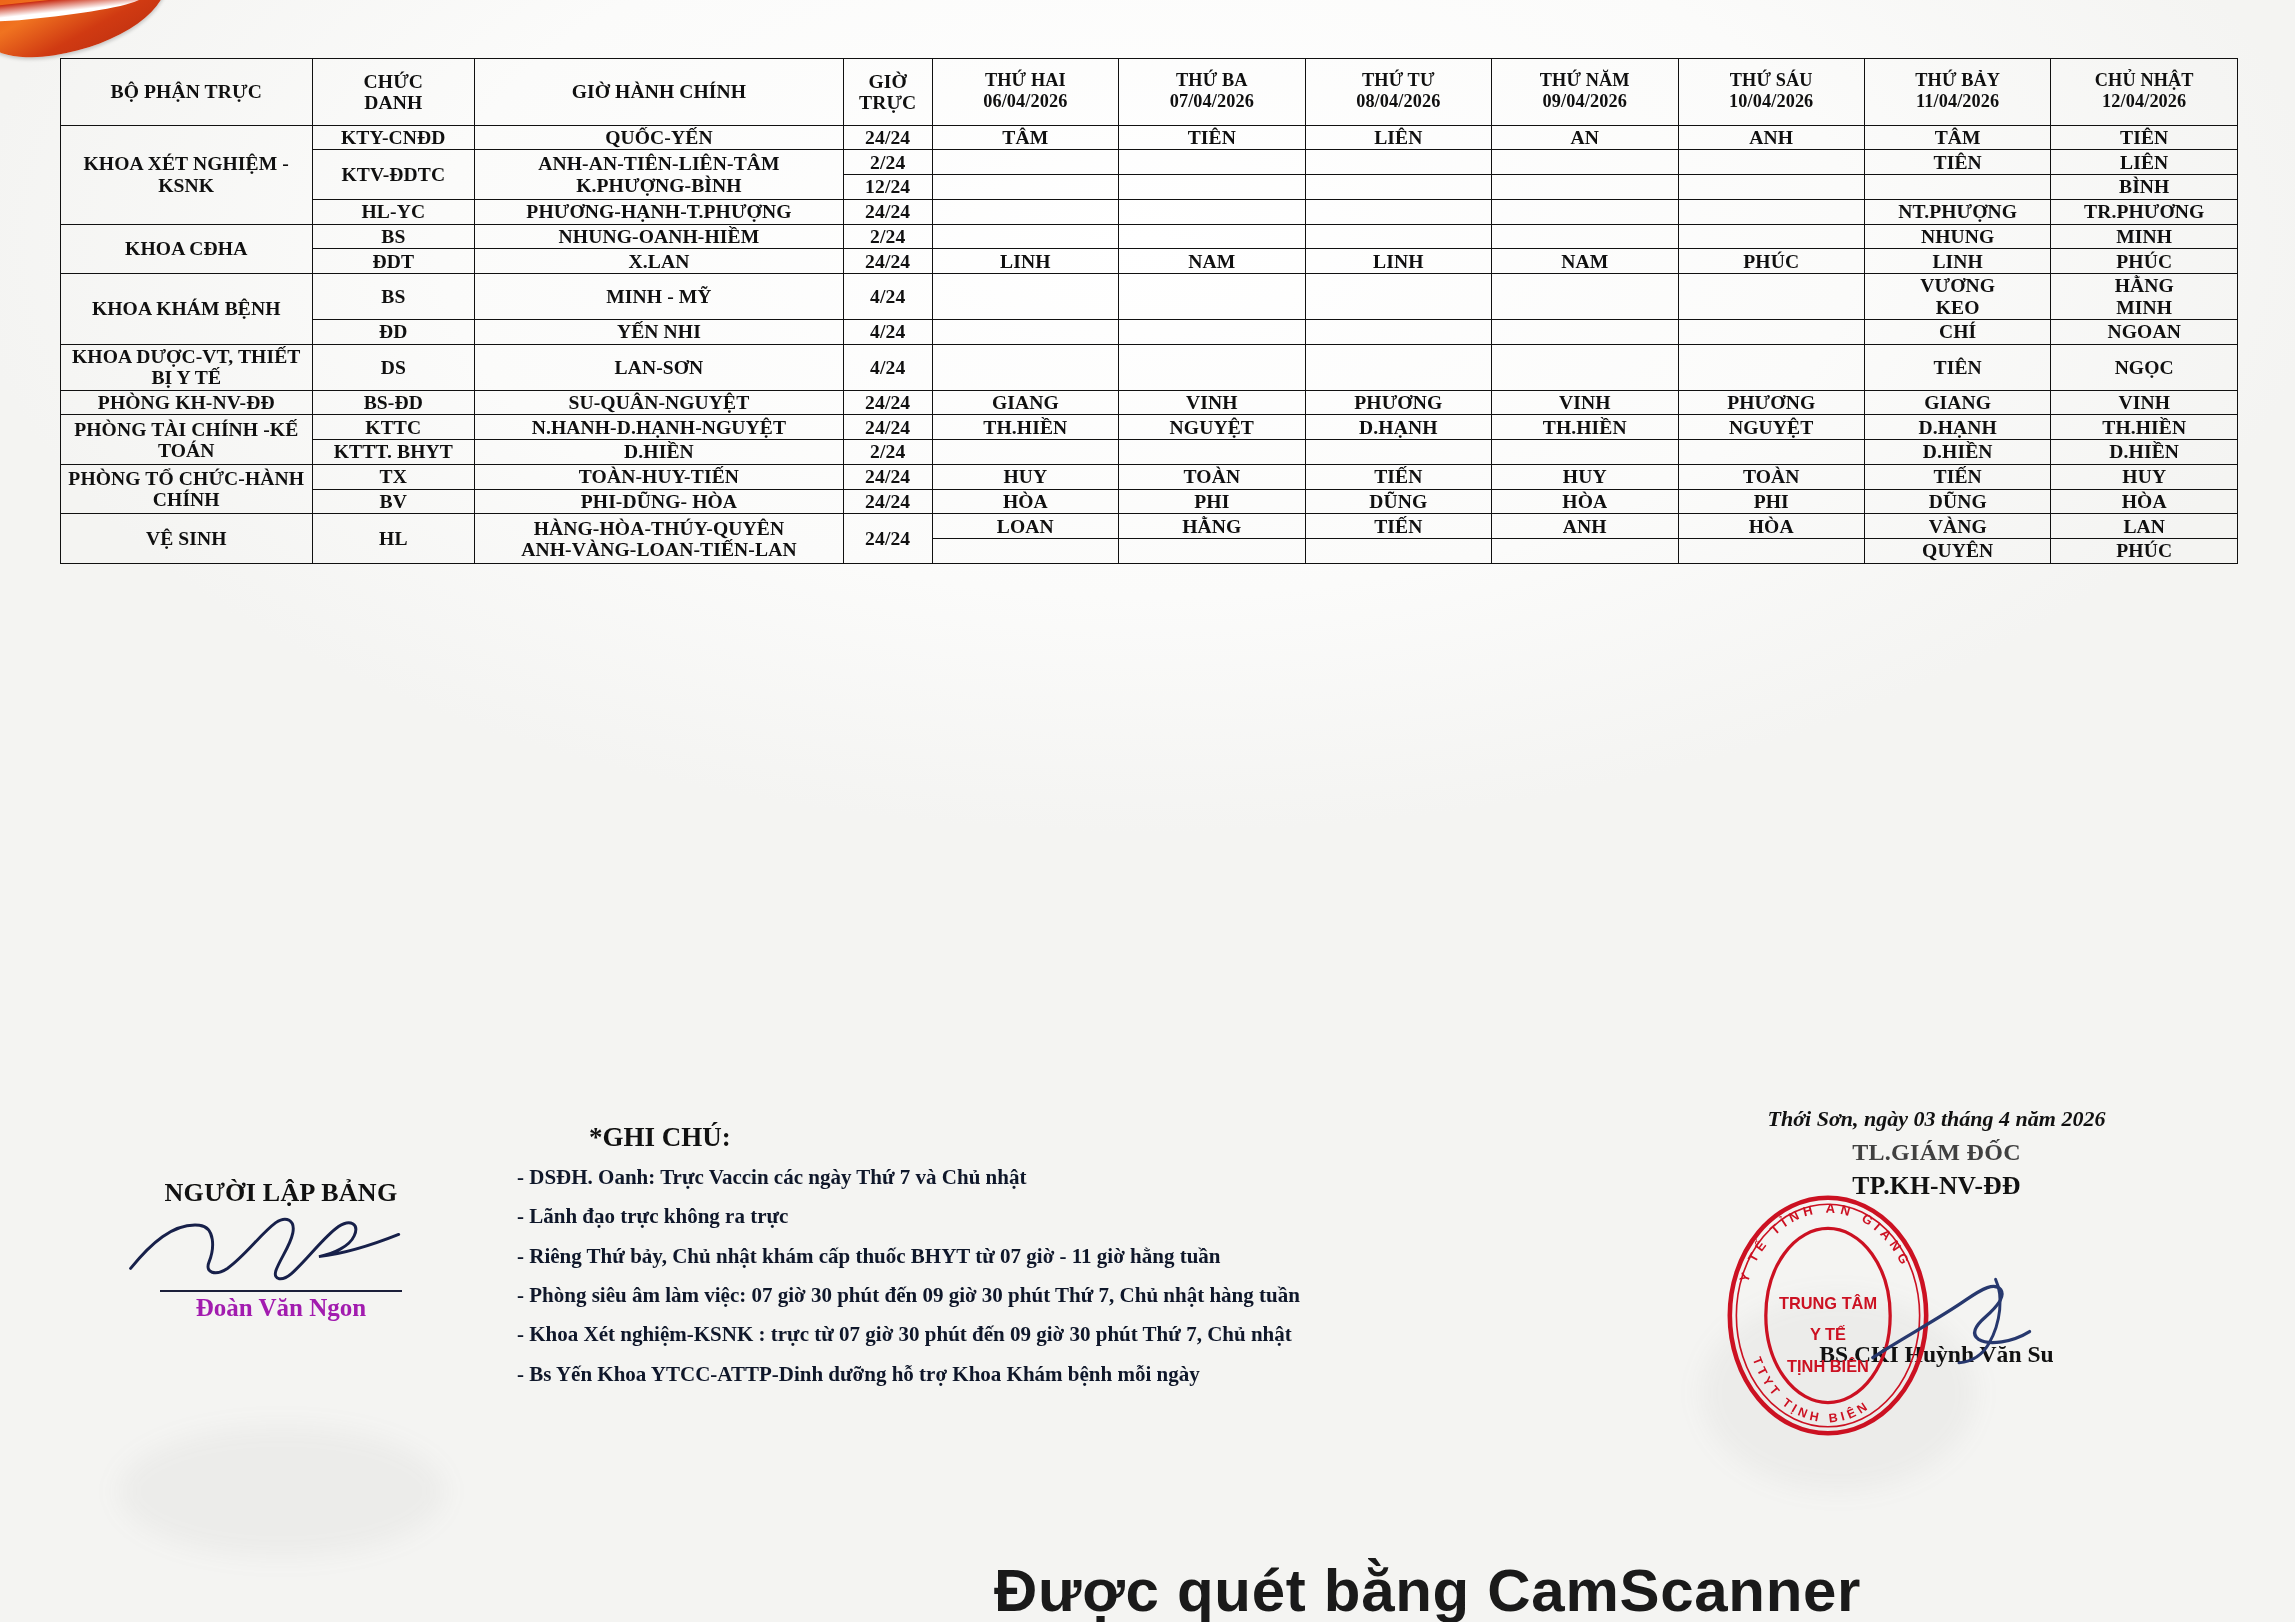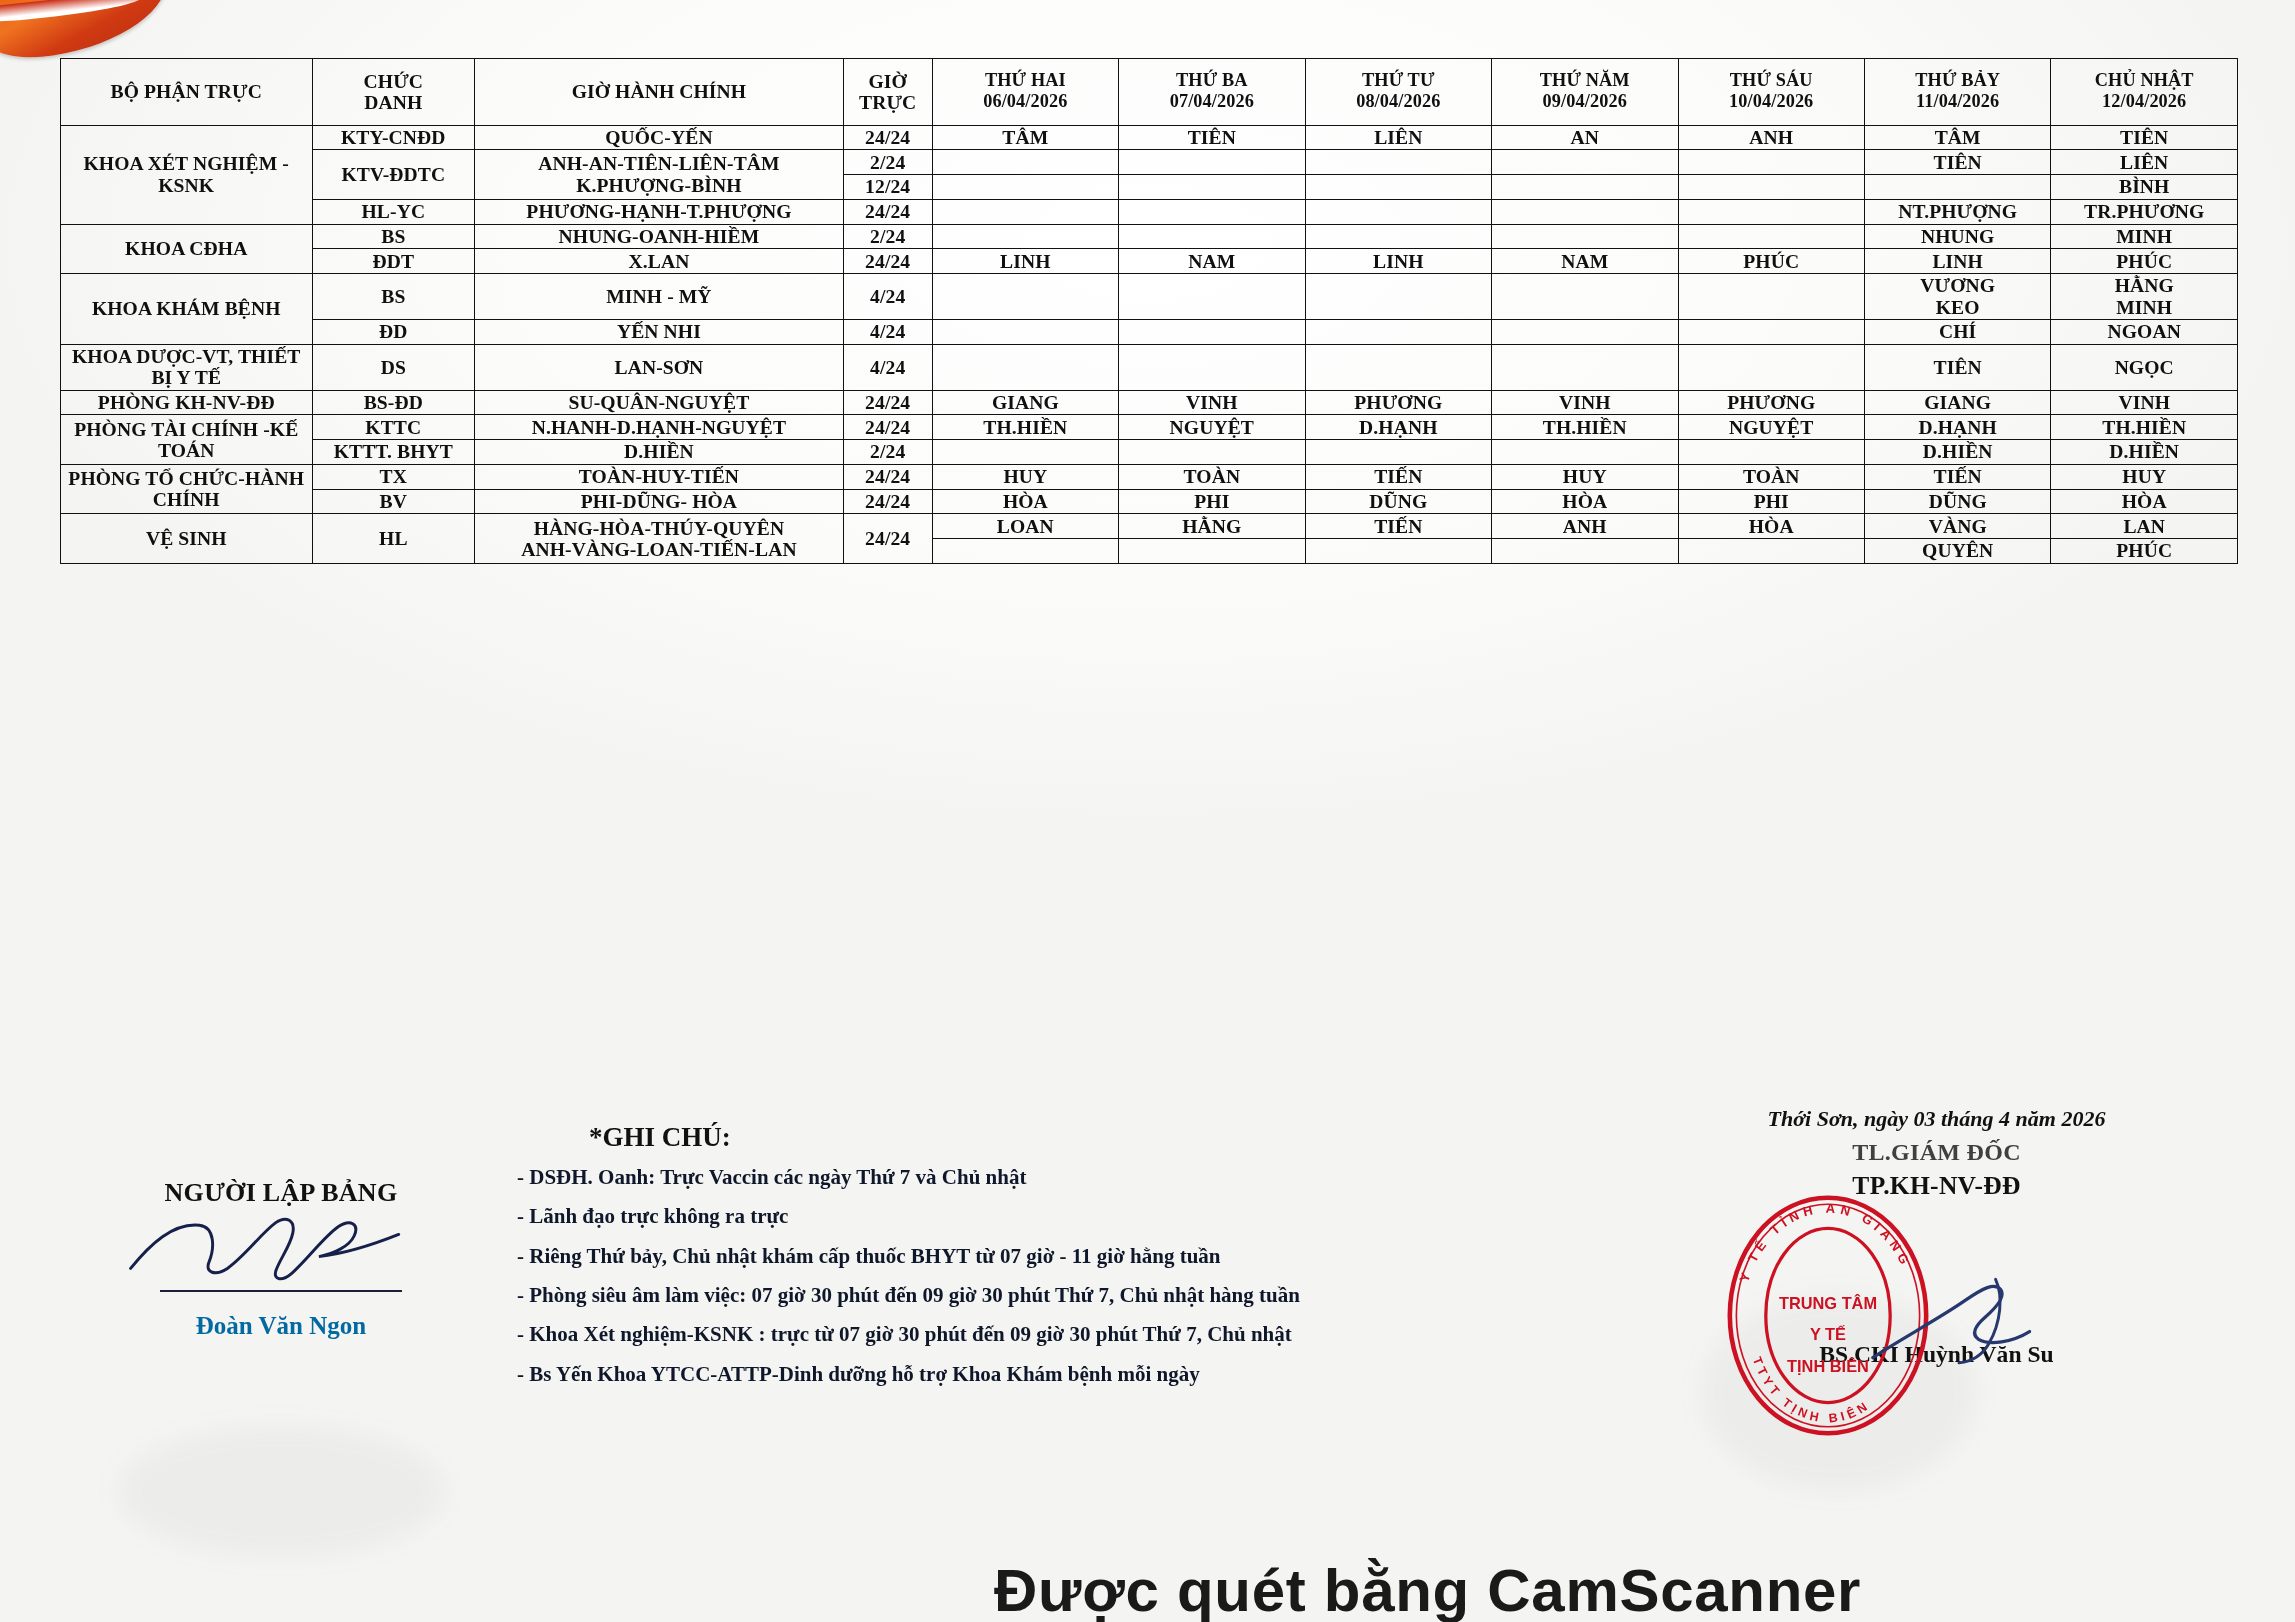--- a/index.html
+++ b/index.html
@@ -81,21 +81,21 @@
     font-size:26px;font-weight:bold;color:#111;letter-spacing:0.3px;
     font-family:"Liberation Serif", serif;
   }
   #prepared-by .sig-area{
     position:relative;height:79px;
   }
   #prepared-by .rule{
     width:242px;height:2px;background:#1b1f3a;margin:2.6px auto 0;
   }
   #prepared-by .name{
-    font-size:25px;font-weight:bold;color:#0369a1;margin-top:20px;
+    font-size:25px;font-weight:bold;color:#a21caf;margin-top:2px;
   }
 
   #notes{
     position:absolute;left:517px;top:16px;width:1021px;
   }
   #notes .notes-title{
     font-size:27px;font-weight:bold;color:#111;margin-left:72px;
   }
   #notes ul{list-style:none;margin:11.8px 0 0 0;padding:0;}
   #notes li{

